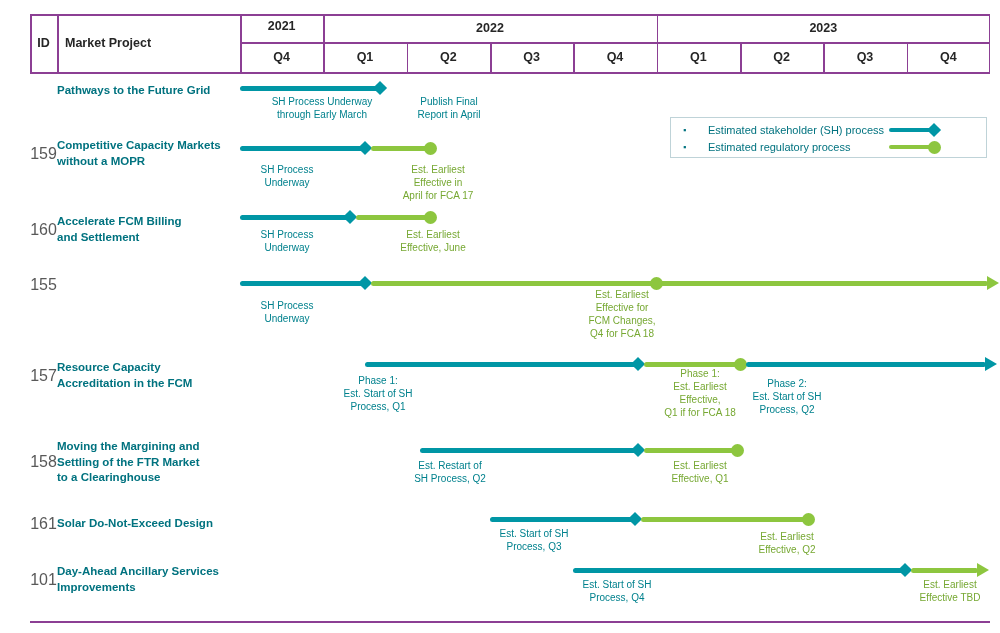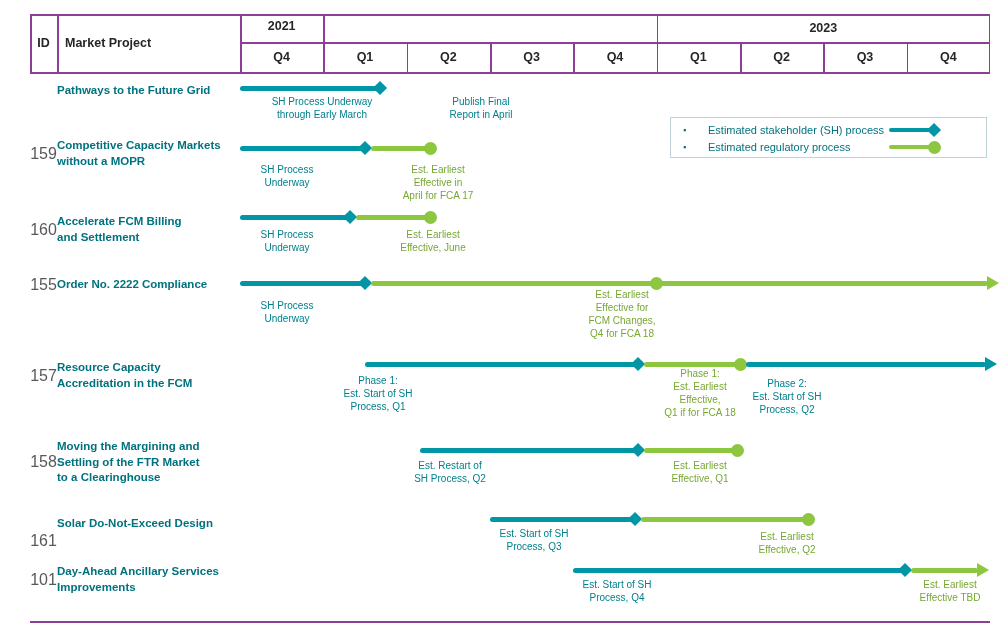--- a/index.html
+++ b/index.html
@@ -29,20 +29,21 @@
 </style>
 </head>
 <body>
 
 <div class="canvas">
   <div class="cell head-id">ID</div>
   <div class="cell head-project">Market Project</div>
   <div id="chart">
       <div class="cell" style="left: 240px; top: 14px; width: 83.3333px; height: 24px;">2021</div>
       <div class="cell" style="left: 240px; top: 42px; width: 83.3333px; height: 30px;">Q4</div>
+      <div class="cell" style="left: 323.333px; top: 14px; width: 333.333px; height: 28px;">2022</div>
       <div class="cell" style="left: 323.333px; top: 42px; width: 83.3333px; height: 30px;">Q1</div>
       <div class="cell" style="left: 406.667px; top: 42px; width: 83.3333px; height: 30px;">Q2</div>
       <div class="cell" style="left: 490px; top: 42px; width: 83.3333px; height: 30px;">Q3</div>
       <div class="cell" style="left: 573.333px; top: 42px; width: 83.3333px; height: 30px;">Q4</div>
       <div class="cell" style="left: 656.667px; top: 14px; width: 333.333px; height: 28px;">2023</div>
       <div class="cell" style="left: 656.667px; top: 42px; width: 83.3333px; height: 30px;">Q1</div>
       <div class="cell" style="left: 740px; top: 42px; width: 83.3333px; height: 30px;">Q2</div>
       <div class="cell" style="left: 823.333px; top: 42px; width: 83.3333px; height: 30px;">Q3</div>
       <div class="cell" style="left: 906.667px; top: 42px; width: 83.3333px; height: 30px;">Q4</div>
       <div class="hline" style="left: 30px; top: 14px; width: 960px; height: 1.5px;"></div>
@@ -59,21 +60,21 @@
       <div class="vline" style="left: 490px; top: 42px; width: 1.5px; height: 31.5px;"></div>
       <div class="vline" style="left: 573.333px; top: 42px; width: 1.5px; height: 31.5px;"></div>
       <div class="vline" style="left: 740px; top: 42px; width: 1.5px; height: 31.5px;"></div>
       <div class="vline" style="left: 823.333px; top: 42px; width: 1.5px; height: 31.5px;"></div>
       <div class="vline" style="left: 906.667px; top: 42px; width: 1.5px; height: 31.5px;"></div>
       <div class="row-title" style="top: 91px; color: rgb(0, 114, 127);">Pathways to the Future Grid</div>
       <div class="bar" style="left: 240px; top: 85.5px; width: 140px; background: rgb(0, 150, 165);"></div>
       <div class="diamond" style="left: 375px; top: 83px; background: rgb(0, 150, 165);"></div>
       <div class="bar-label" style="left: 322px; top: 95px; color: rgb(0, 129, 141);">SH Process Underway
 through Early March</div>
-      <div class="bar-label" style="left: 449px; top: 95px; color: rgb(0, 129, 141); margin-left: 32px;">Publish Final
+      <div class="bar-label" style="left: 449px; top: 95px; color: rgb(0, 129, 141);">Publish Final
 Report in April</div>
       <div class="row-id" style="top: 154px;">159</div>
       <div class="row-title" style="top: 154px; color: rgb(0, 114, 127);">Competitive Capacity Markets
 without a MOPR</div>
       <div class="bar" style="left: 240px; top: 145.5px; width: 125px; background: rgb(0, 150, 165);"></div>
       <div class="diamond" style="left: 360px; top: 143px; background: rgb(0, 150, 165);"></div>
       <div class="bar" style="left: 371px; top: 145.5px; width: 59px; background: rgb(141, 198, 63);"></div>
       <div class="circle" style="left: 423.5px; top: 141.5px; background: rgb(141, 198, 63);"></div>
       <div class="bar-label" style="left: 287px; top: 163px; color: rgb(0, 129, 141);">SH Process
 Underway</div>
@@ -85,21 +86,20 @@
 and Settlement</div>
       <div class="bar" style="left: 240px; top: 214.5px; width: 110px; background: rgb(0, 150, 165);"></div>
       <div class="diamond" style="left: 345px; top: 212px; background: rgb(0, 150, 165);"></div>
       <div class="bar" style="left: 356px; top: 214.5px; width: 74px; background: rgb(141, 198, 63);"></div>
       <div class="circle" style="left: 423.5px; top: 210.5px; background: rgb(141, 198, 63);"></div>
       <div class="bar-label" style="left: 287px; top: 228px; color: rgb(0, 129, 141);">SH Process
 Underway</div>
       <div class="bar-label" style="left: 433px; top: 228px; color: rgb(118, 168, 50);">Est. Earliest
 Effective, June</div>
       <div class="row-id" style="top: 285px;">155</div>
-      <div class="row-title" style="top: 285px; color: rgb(0, 114, 127);">Order No. 2222 Compliance</div>
       <div class="bar" style="left: 240px; top: 280.5px; width: 125px; background: rgb(0, 150, 165);"></div>
       <div class="diamond" style="left: 360px; top: 278px; background: rgb(0, 150, 165);"></div>
       <div class="bar" style="left: 371px; top: 280.5px; width: 616.5px; background: rgb(141, 198, 63);"></div>
       <div class="circle" style="left: 650.167px; top: 276.5px; background: rgb(141, 198, 63);"></div>
       <div class="arrow" style="left: 986.5px; top: 276px; border-left: 12px solid rgb(141, 198, 63);"></div>
       <div class="bar-label" style="left: 287px; top: 299px; color: rgb(0, 129, 141);">SH Process
 Underway</div>
       <div class="bar-label" style="left: 622px; top: 288px; color: rgb(118, 168, 50);">Est. Earliest
 Effective for
 FCM Changes,
@@ -128,21 +128,21 @@
 Settling of the FTR Market
 to a Clearinghouse</div>
       <div class="bar" style="left: 420px; top: 447.5px; width: 217.5px; background: rgb(0, 150, 165);"></div>
       <div class="diamond" style="left: 632.5px; top: 445px; background: rgb(0, 150, 165);"></div>
       <div class="bar" style="left: 643.5px; top: 447.5px; width: 94px; background: rgb(141, 198, 63);"></div>
       <div class="circle" style="left: 731px; top: 443.5px; background: rgb(141, 198, 63);"></div>
       <div class="bar-label" style="left: 450px; top: 459px; color: rgb(0, 129, 141);">Est. Restart of
 SH Process, Q2</div>
       <div class="bar-label" style="left: 700px; top: 459px; color: rgb(118, 168, 50);">Est. Earliest
 Effective, Q1</div>
-      <div class="row-id" style="top: 524px; margin-top: 17px;">161</div>
+      <div class="row-id" style="top: 524px;">161</div>
       <div class="row-title" style="top: 524px; color: rgb(0, 114, 127);">Solar Do-Not-Exceed Design</div>
       <div class="bar" style="left: 490px; top: 516.5px; width: 145px; background: rgb(0, 150, 165);"></div>
       <div class="diamond" style="left: 630px; top: 514px; background: rgb(0, 150, 165);"></div>
       <div class="bar" style="left: 641px; top: 516.5px; width: 167.333px; background: rgb(141, 198, 63);"></div>
       <div class="circle" style="left: 801.833px; top: 512.5px; background: rgb(141, 198, 63);"></div>
       <div class="bar-label" style="left: 534px; top: 527px; color: rgb(0, 129, 141);">Est. Start of SH
 Process, Q3</div>
       <div class="bar-label" style="left: 787px; top: 530px; color: rgb(118, 168, 50);">Est. Earliest
 Effective, Q2</div>
       <div class="row-id" style="top: 580px;">101</div>

